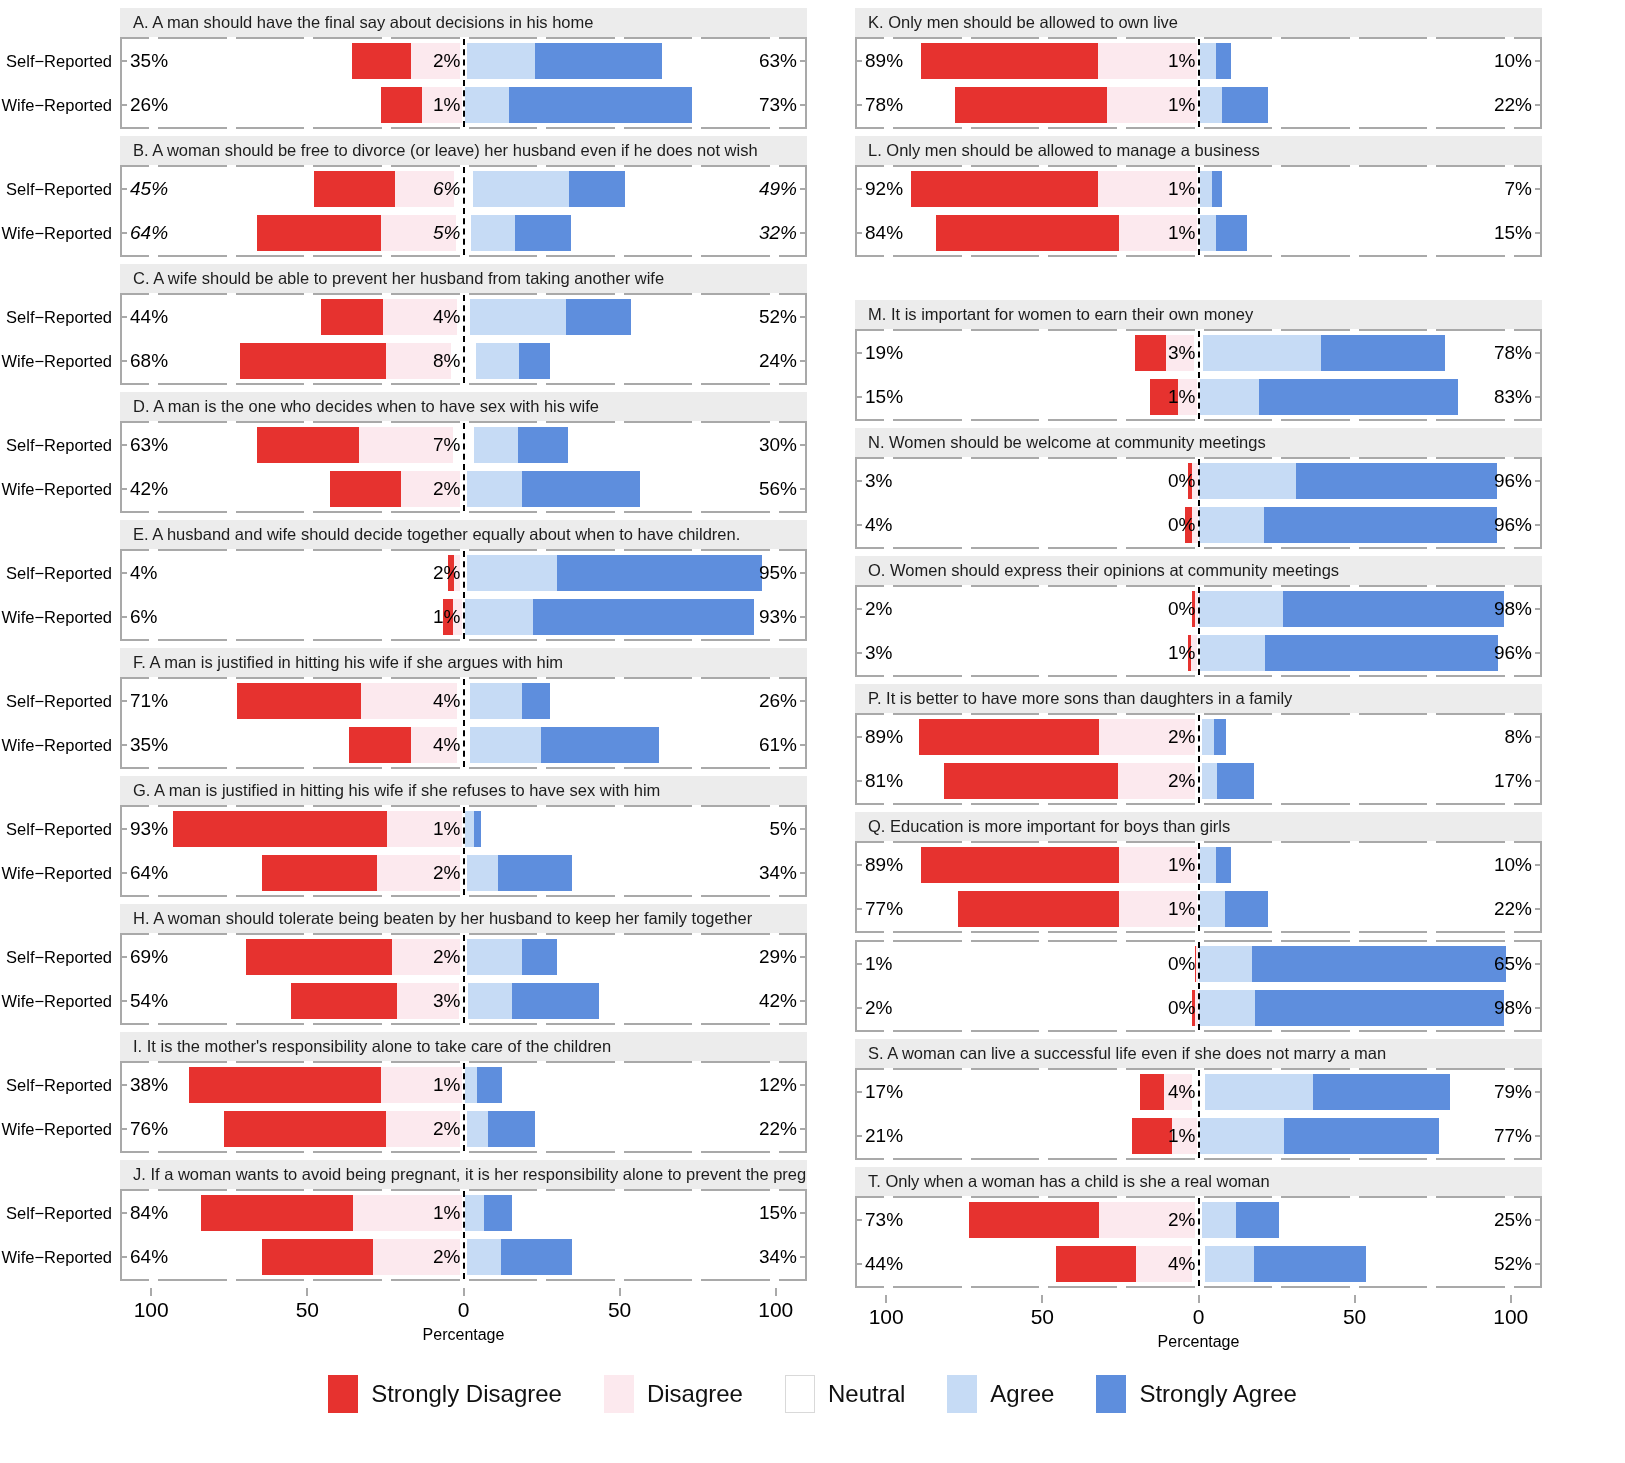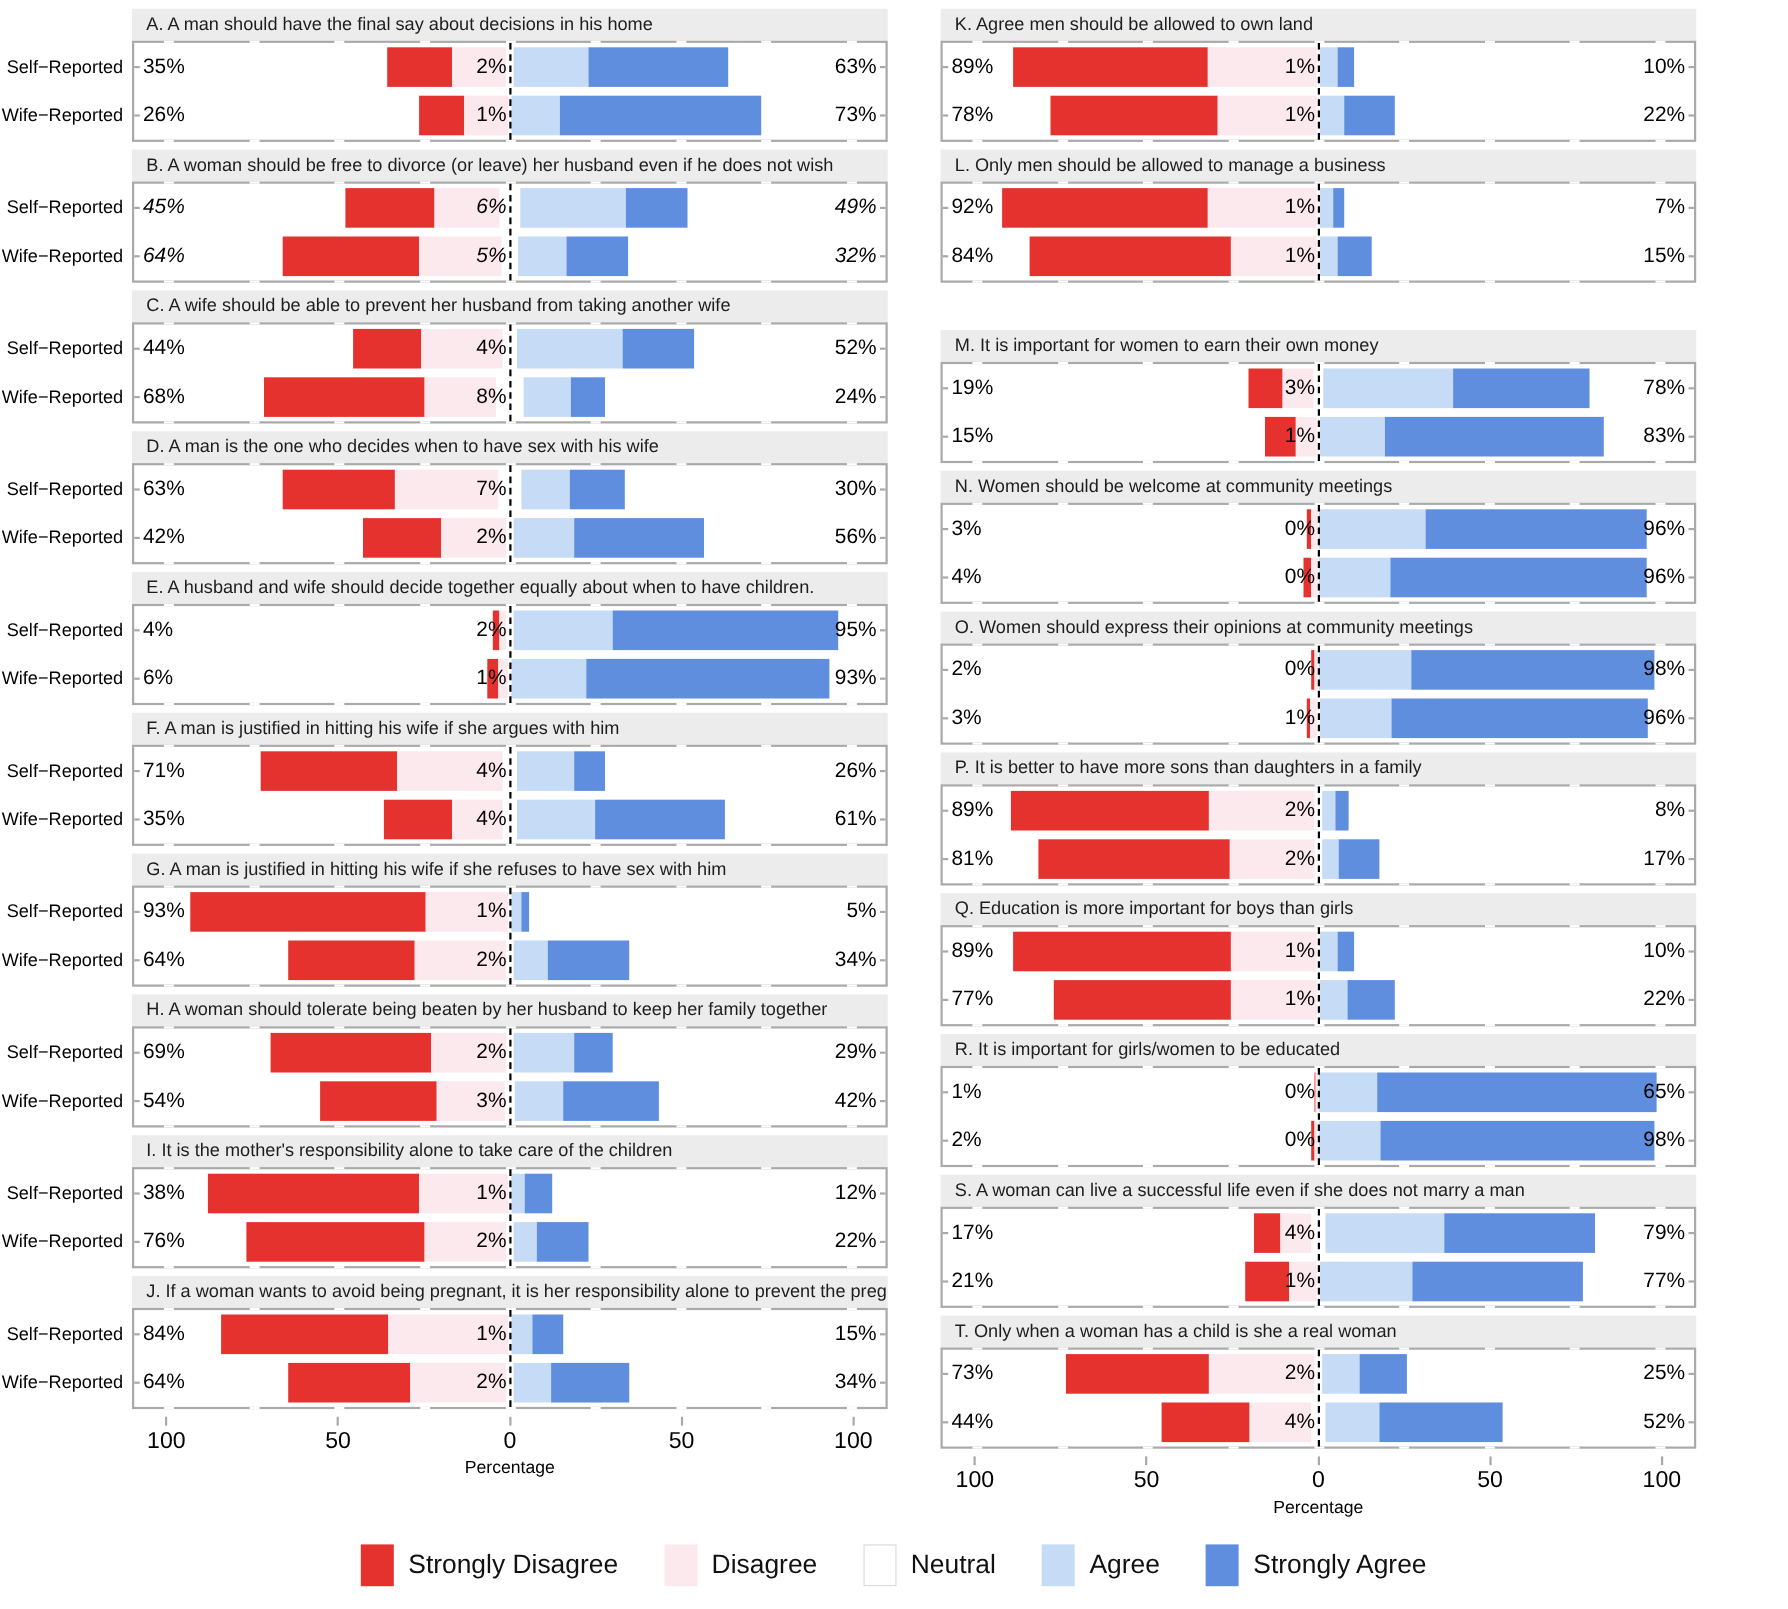--- a/index.html
+++ b/index.html
@@ -578,21 +578,21 @@
      <div class="ticklab" style="left:72.72727272727273%;">50</div>
           <div class="tick" style="left:95.45454545454545%;"></div>
      <div class="ticklab" style="left:95.45454545454545%;">100</div>
     <div class="axtitle">Percentage</div>
   </div>
       </div>
     <div class="col col-right" id="col-right">
         <section class="panel">
     <div class="panel-inner" style="grid-template-columns: 0px 1fr;">
       <div class="gutter"></div>
-      <header class="panel-header">K. Agree men should be allowed to own land</header>
+      <header class="panel-header">K. Only men should be allowed to own live</header>
       <div class="plot" style="grid-column:2;">
         <div class="bar-row r0">
     <div class="seg" style="left:9.318181818181818%;width:25.90909090909091%;background:#e6322f;"></div>
                 <div class="seg" style="left:35.22727272727273%;width:14.545454545454545%;background:#fce9ee;"></div>
                 <div class="seg" style="left:50.227272727272734%;width:2.272727272727273%;background:#c6dbf5;"></div>
                 <div class="seg" style="left:52.5%;width:2.272727272727273%;background:#5e8edd;"></div>
     <div class="rowtick" style="left:0;"></div>
     <div class="rowtick" style="right:0;"></div>
     <span class="lbl left">89%</span>
     <span class="lbl mid">1%</span>
@@ -921,21 +921,20 @@
               <div class="tickgap" style="bottom:-2px;left:calc(72.72727272727273% - 4px);"></div>
               <div class="tickgap" style="bottom:-2px;left:calc(84.0909090909091% - 4px);"></div>
               <div class="tickgap" style="bottom:-2px;left:calc(95.45454545454545% - 4px);"></div>
         <div class="zero-line"></div>
       </div>
     </div>
   </section>
         <section class="panel">
     <div class="panel-inner" style="grid-template-columns: 0px 1fr;">
       <div class="gutter"></div>
-      <header class="panel-header">R. It is important for girls/women to be educated</header>
       <div class="plot" style="grid-column:2;">
         <div class="bar-row r0">
     <div class="seg" style="left:49.47727272727273%;width:0.22727272727272727%;background:#e6322f;"></div>
                 <div class="seg" style="left:49.70454545454545%;width:0.22727272727272727%;background:#fce9ee;"></div>
                 <div class="seg" style="left:50.06818181818182%;width:7.727272727272727%;background:#c6dbf5;"></div>
                 <div class="seg" style="left:57.79545454545455%;width:37.27272727272727%;background:#5e8edd;"></div>
     <div class="rowtick" style="left:0;"></div>
     <div class="rowtick" style="right:0;"></div>
     <span class="lbl left">1%</span>
     <span class="lbl mid">0%</span>

